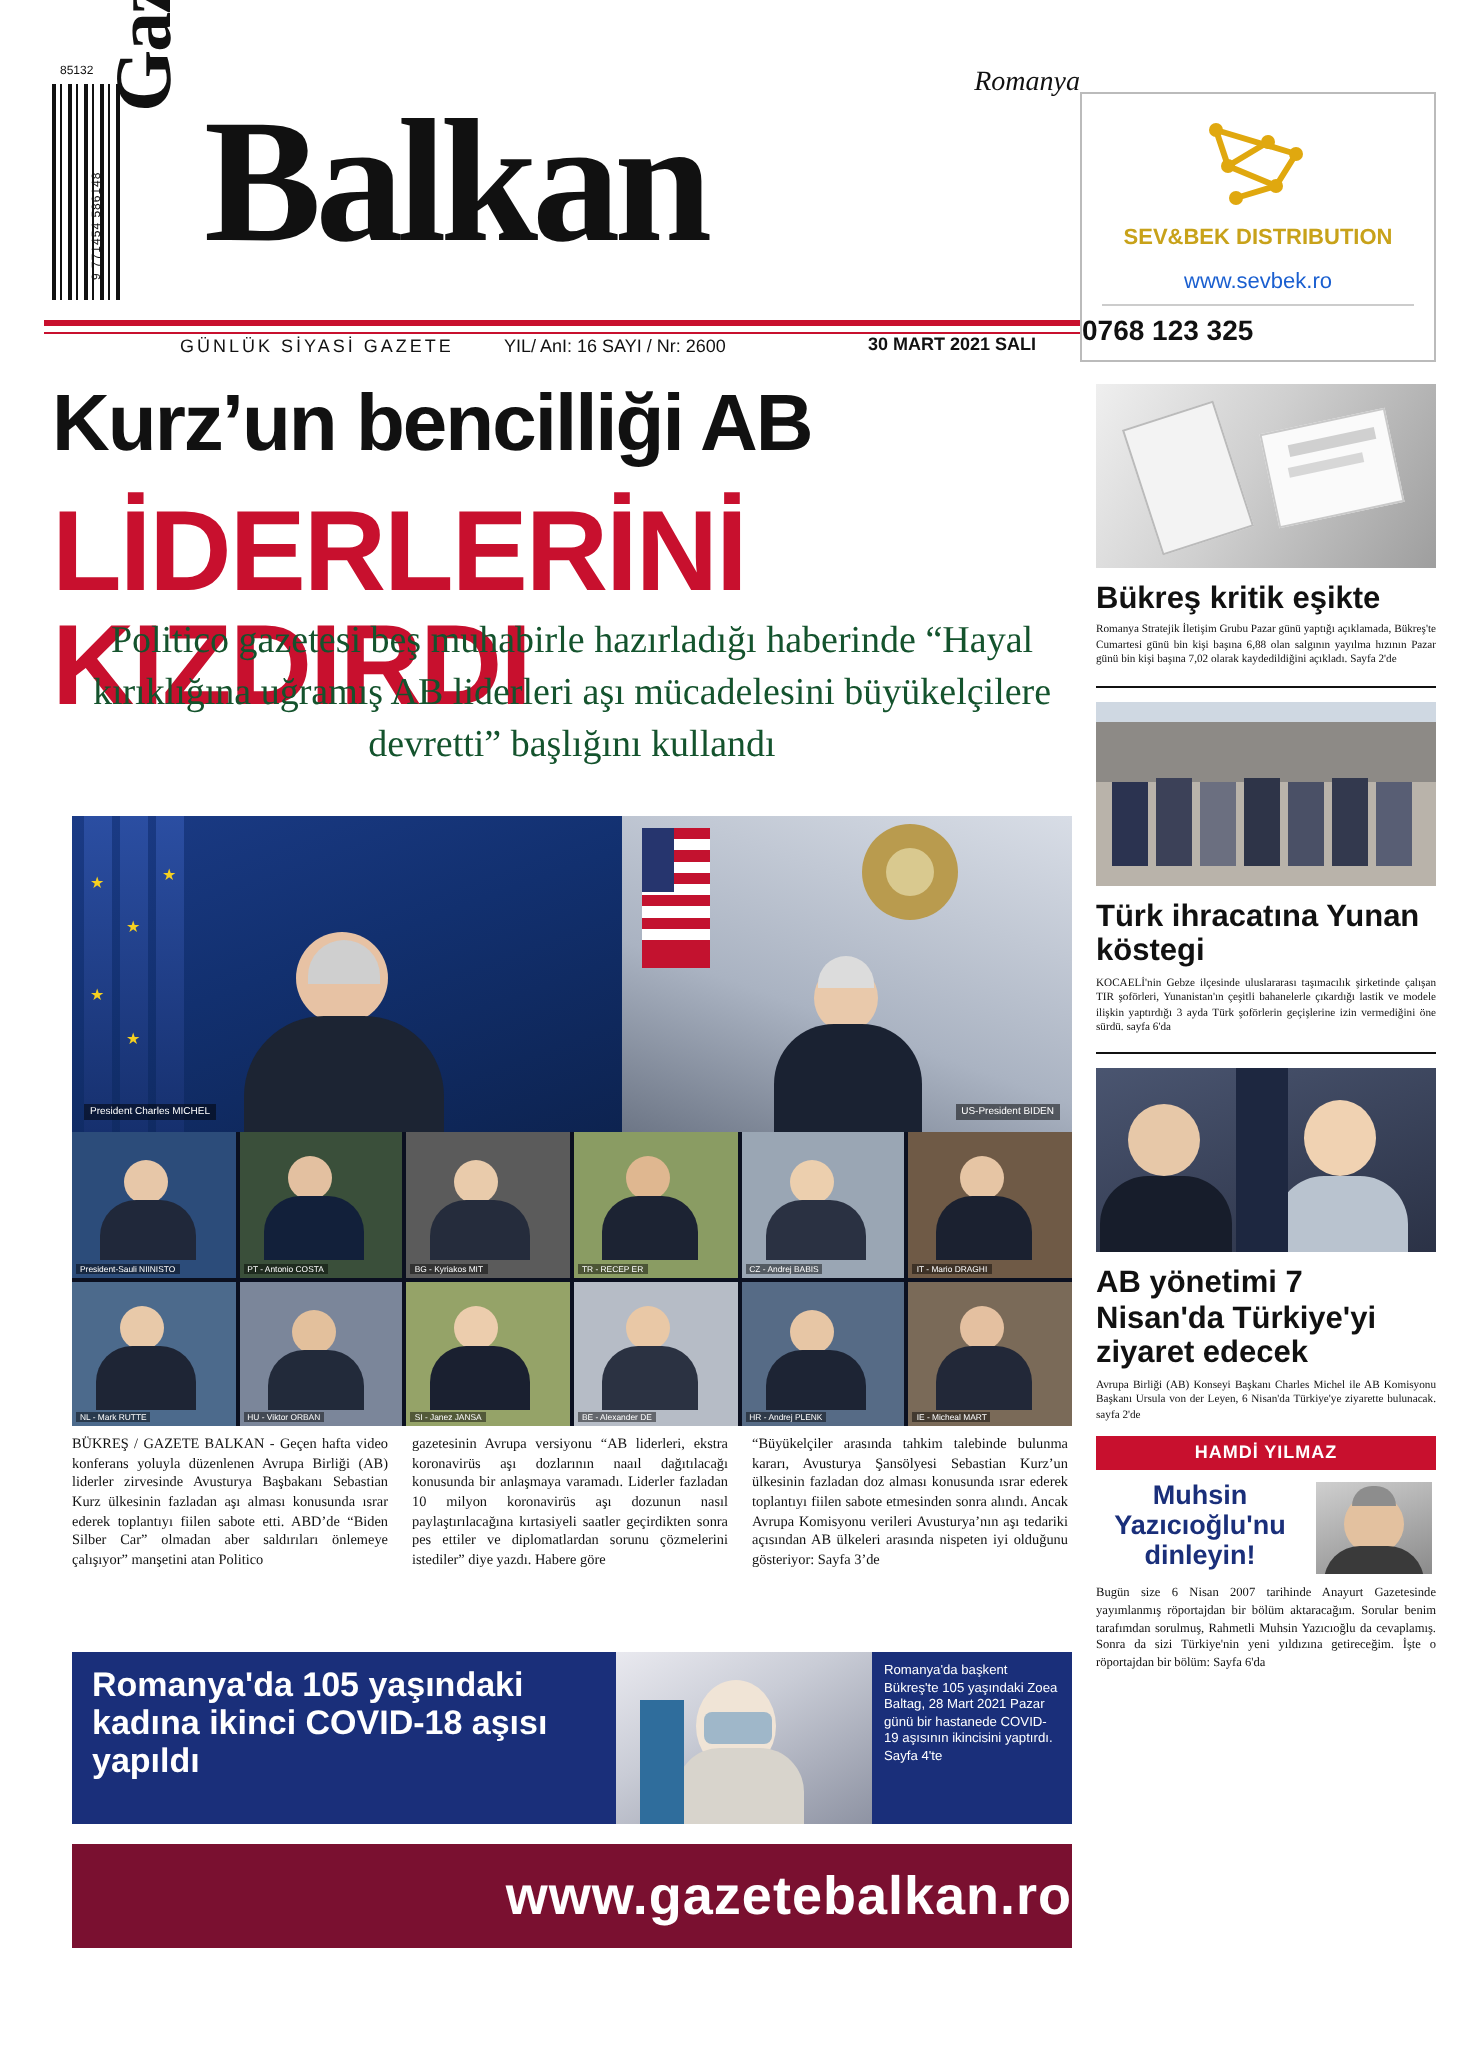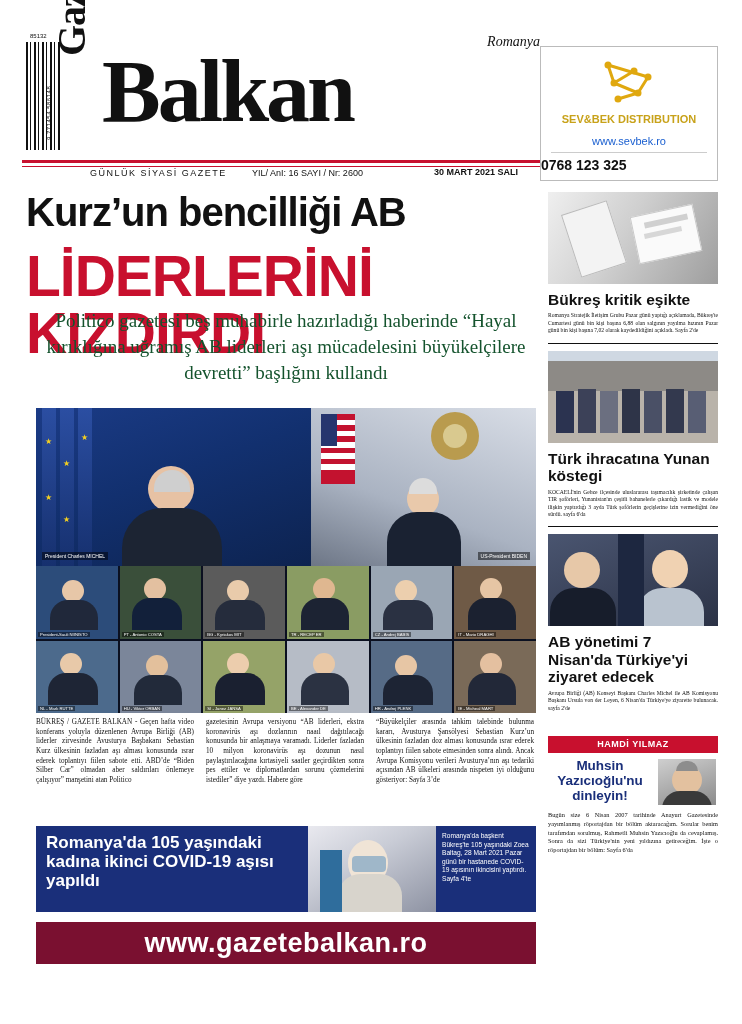--- a/index.html
+++ b/index.html
@@ -69,32 +69,32 @@
   
   .covidbox{position:absolute;left:36px;top:826px;width:500px;height:86px;background:#1a2f7a;overflow:hidden;}
   .covid-hd{position:absolute;left:10px;top:7px;width:250px;
     font-family:"Liberation Sans",sans-serif;font-weight:bold;font-size:17px;line-height:1.12;color:#fff;}
   .covid-photo{position:absolute;left:272px;top:0;width:128px;height:86px;
     background:linear-gradient(150deg,#e9e9ef 0%,#c9ccd6 40%,#8e93a3 100%);overflow:hidden;}
   .covid-txt{position:absolute;left:406px;top:6px;width:88px;
     font-family:"Liberation Sans",sans-serif;font-size:6.6px;line-height:1.3;color:#fff;}
 
   
-  .banner{position:absolute;left:36px;top:922px;width:500px;height:42px;background:#7a1030;
-    display:flex;align-items:center;justify-content:center;}
+  .banner{position:absolute;left:36px;top:922px;width:500px;height:52px;background:#7a1030;
+    display:flex;align-items:center;justify-content:flex-end;}
   .banner span{font-family:"Liberation Sans",sans-serif;font-weight:bold;font-size:27px;color:#fff;letter-spacing:.5px;}
 
   
   .rail{position:absolute;left:548px;top:192px;width:170px;}
   .r-photo{width:170px;height:92px;overflow:hidden;position:relative;background:#d9d9d9;}
   .r-title{font-family:"Liberation Sans",sans-serif;font-weight:bold;font-size:15.5px;line-height:1.12;color:#111;margin:7px 0 4px 0;}
   .r-body{font-family:"Liberation Serif",serif;font-size:5.6px;line-height:1.34;text-align:justify;color:#111;}
   .r-sep{height:1px;background:#111;margin:8px 0 7px 0;}
 
-  .hy-bar{margin-top:24px;width:170px;height:17px;background:#c8102e;position:relative;}
+  .hy-bar{margin-top:6px;width:170px;height:17px;background:#c8102e;position:relative;}
   .hy-bar span{position:absolute;left:0;right:0;top:3px;text-align:center;font-family:"Liberation Sans",sans-serif;font-weight:bold;font-size:9px;color:#fff;letter-spacing:.5px;}
   .hy-row{display:flex;gap:6px;margin-top:6px;}
   .hy-title{width:104px;font-family:"Liberation Sans",sans-serif;font-weight:bold;font-size:13.5px;line-height:1.1;color:#1a2f7a;text-align:center;}
   .hy-face{width:58px;height:46px;background:linear-gradient(160deg,#cfcfcf,#8b8b8b);position:relative;overflow:hidden;}
   .hy-body{font-family:"Liberation Serif",serif;font-size:6.3px;line-height:1.4;text-align:justify;color:#111;margin-top:6px;}
 
   
   .blob{position:absolute;border-radius:50%;}
 </style>
 </head>
@@ -236,21 +236,21 @@
     </div>
   </div>
 
   <div class="cols">
     <div class="col">BÜKREŞ / GAZETE BALKAN - Geçen hafta video konferans yoluyla düzenlenen Avrupa Birliği (AB) liderler zirvesinde Avusturya Başbakanı Sebastian Kurz ülkesinin fazladan aşı alması konusunda ısrar ederek toplantıyı fiilen sabote etti. ABD’de “Biden Silber Car” olmadan aber saldırıları önlemeye çalışıyor” manşetini atan Politico</div>
     <div class="col">gazetesinin Avrupa versiyonu “AB liderleri, ekstra koronavirüs aşı dozlarının naaıl dağıtılacağı konusunda bir anlaşmaya varamadı. Liderler fazladan 10 milyon koronavirüs aşı dozunun nasıl paylaştırılacağına kırtasiyeli saatler geçirdikten sonra pes ettiler ve diplomatlardan sorunu çözmelerini istediler” diye yazdı. Habere göre</div>
     <div class="col">“Büyükelçiler arasında tahkim talebinde bulunma kararı, Avusturya Şansölyesi Sebastian Kurz’un ülkesinin fazladan doz alması konusunda ısrar ederek toplantıyı fiilen sabote etmesinden sonra alındı. Ancak Avrupa Komisyonu verileri Avusturya’nın aşı tedariki açısından AB ülkeleri arasında nispeten iyi olduğunu gösteriyor: Sayfa 3’de</div>
   </div>
 
   <div class="covidbox">
-    <div class="covid-hd">Romanya'da 105 yaşındaki kadına ikinci COVID-19 aşısı yapıldı</div>
+    <div class="covid-hd">Romanya'da 105 yaşındaki kadına ikinci COVID-18 aşısı yapıldı</div>
     <div class="covid-photo">
       <div class="blob" style="left:40px;top:14px;width:40px;height:46px;background:#f0e4d6;"></div>
       <div style="position:absolute;left:30px;top:48px;width:64px;height:38px;background:#d8d4cc;border-radius:22px 22px 0 0;"></div>
       <div style="position:absolute;left:44px;top:30px;width:34px;height:16px;background:#9fb7c9;border-radius:4px;"></div>
       <div style="position:absolute;left:12px;top:24px;width:22px;height:62px;background:#2f6d9c;"></div>
     </div>
     <div class="covid-txt">Romanya'da başkent Bükreş'te 105 yaşındaki Zoea Baltag, 28 Mart 2021 Pazar günü bir hastanede COVID-19 aşısının ikincisini yaptırdı. Sayfa 4'te</div>
   </div>
 
   <div class="banner">

